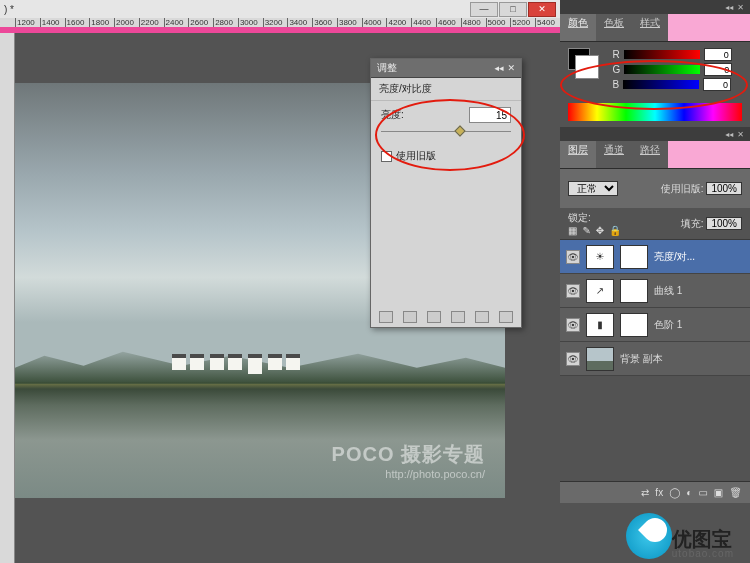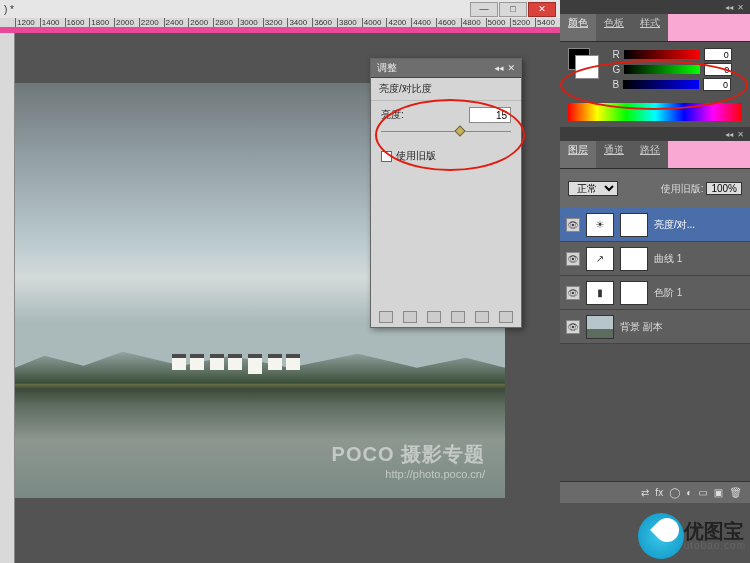--- a/index.html
+++ b/index.html
@@ -60,21 +60,21 @@
   .layer-sel { background: #ddd; border: 1px solid #333; font-size: 10px; padding: 0 4px; color: #000; }
   .layer-lock { display: flex; justify-content: space-between; align-items: center; padding: 3px 8px; font-size: 10px; color: #ddd; border-bottom: 1px solid #3a3a3a; }
   .layer-lock .icons { display: flex; gap: 5px; font-size: 10px; }
   .layer-row { display: flex; align-items: center; height: 34px; padding: 0 6px; gap: 6px; background: #5e5e5e; border-bottom: 1px solid #444; font-size: 10px; color: #ddd; }
   .layer-row.sel { background: #4a6ea9; color: #fff; }
   .eye { width: 14px; height: 14px; border: 1px solid #888; background: #d5d5d5; color: #333; font-size: 9px; text-align: center; line-height: 12px; }
   .thumb1 { width: 28px; height: 24px; background: #fff; border: 1px solid #333; display: flex; align-items: center; justify-content: center; font-size: 10px; color: #333; }
   .thumb1.img { background: linear-gradient(180deg,#b6c5ca 60%,#5e6c5f 60%); }
   .thumb2 { width: 28px; height: 24px; background: #fff; border: 1px solid #333; }
   .layer-icons { position: absolute; bottom: 60px; left: 0; right: 0; height: 22px; background: #6a6a6a; display: flex; justify-content: flex-end; gap: 6px; padding: 0 8px; align-items: center; font-size: 10px; color: #ddd; border-top: 1px solid #333; }
-  .logo { position: absolute; right: 4px; bottom: 4px; display: flex; align-items: center; }
+  .logo { position: absolute; right: 16px; bottom: 4px; display: flex; align-items: flex-end; }
   .logo-circ { width: 46px; height: 46px; background: radial-gradient(#3cc7ea,#0892c1); border-radius: 50%; position: relative; }
   .logo-circ::after{ content:''; position:absolute; right:5px; top:5px; width:24px; height:24px; background:#fff; border-radius:50% 50% 50% 0; transform:rotate(45deg);}
   .logo-txt { color: #222; font-size: 20px; font-weight: bold; line-height: 1; }
   .logo-txt small { display:block; font-size:10px; font-weight:normal; color:#666; letter-spacing:1px;}
 </style>
 </head>
 <body>
 
 <div class="workspace">
   <div class="title-row">
@@ -211,20 +211,29 @@
       </div>
     <div class="tabs">
       <div class="tab active">图层</div>
       <div class="tab">通道</div>
       <div class="tab">路径</div>
     </div>
     <div class="layer-hdr">
       <select class="layer-sel"><option>正常</option></select>
       <span><span>使用旧版:</span> <span class="layer-sel">100%</span></span>
     </div>
+    <div class="layer-lock">
+      <span><span>锁定:</span> <span class="icons">
+            <span>▦</span>
+            <span>✎</span>
+            <span>✥</span>
+            <span>🔒</span>
+          </span></span>
+      <span><span>填充:</span> <span class="layer-sel">100%</span></span>
+    </div>
 
     <div class="layer-row sel">
       <div class="eye">👁</div>
       <div class="thumb1">☀</div>
       <div class="thumb2"></div>
       <span>亮度/对...</span>
     </div>
     <div class="layer-row">
       <div class="eye">👁</div>
       <div class="thumb1">↗</div>

